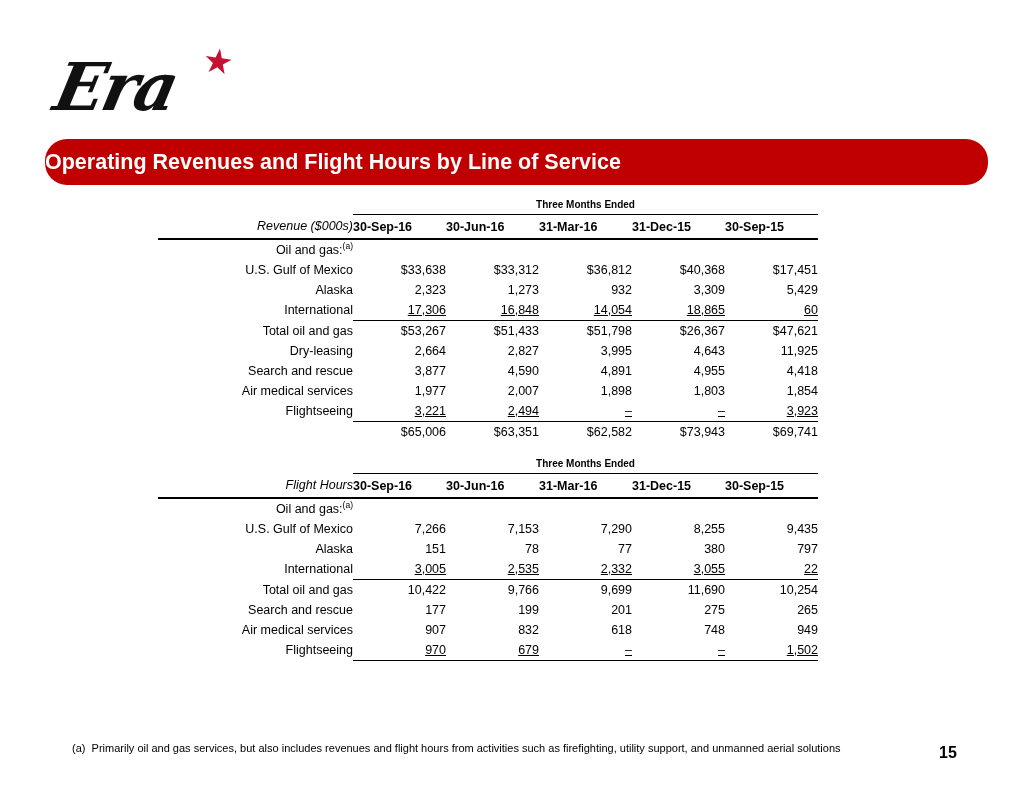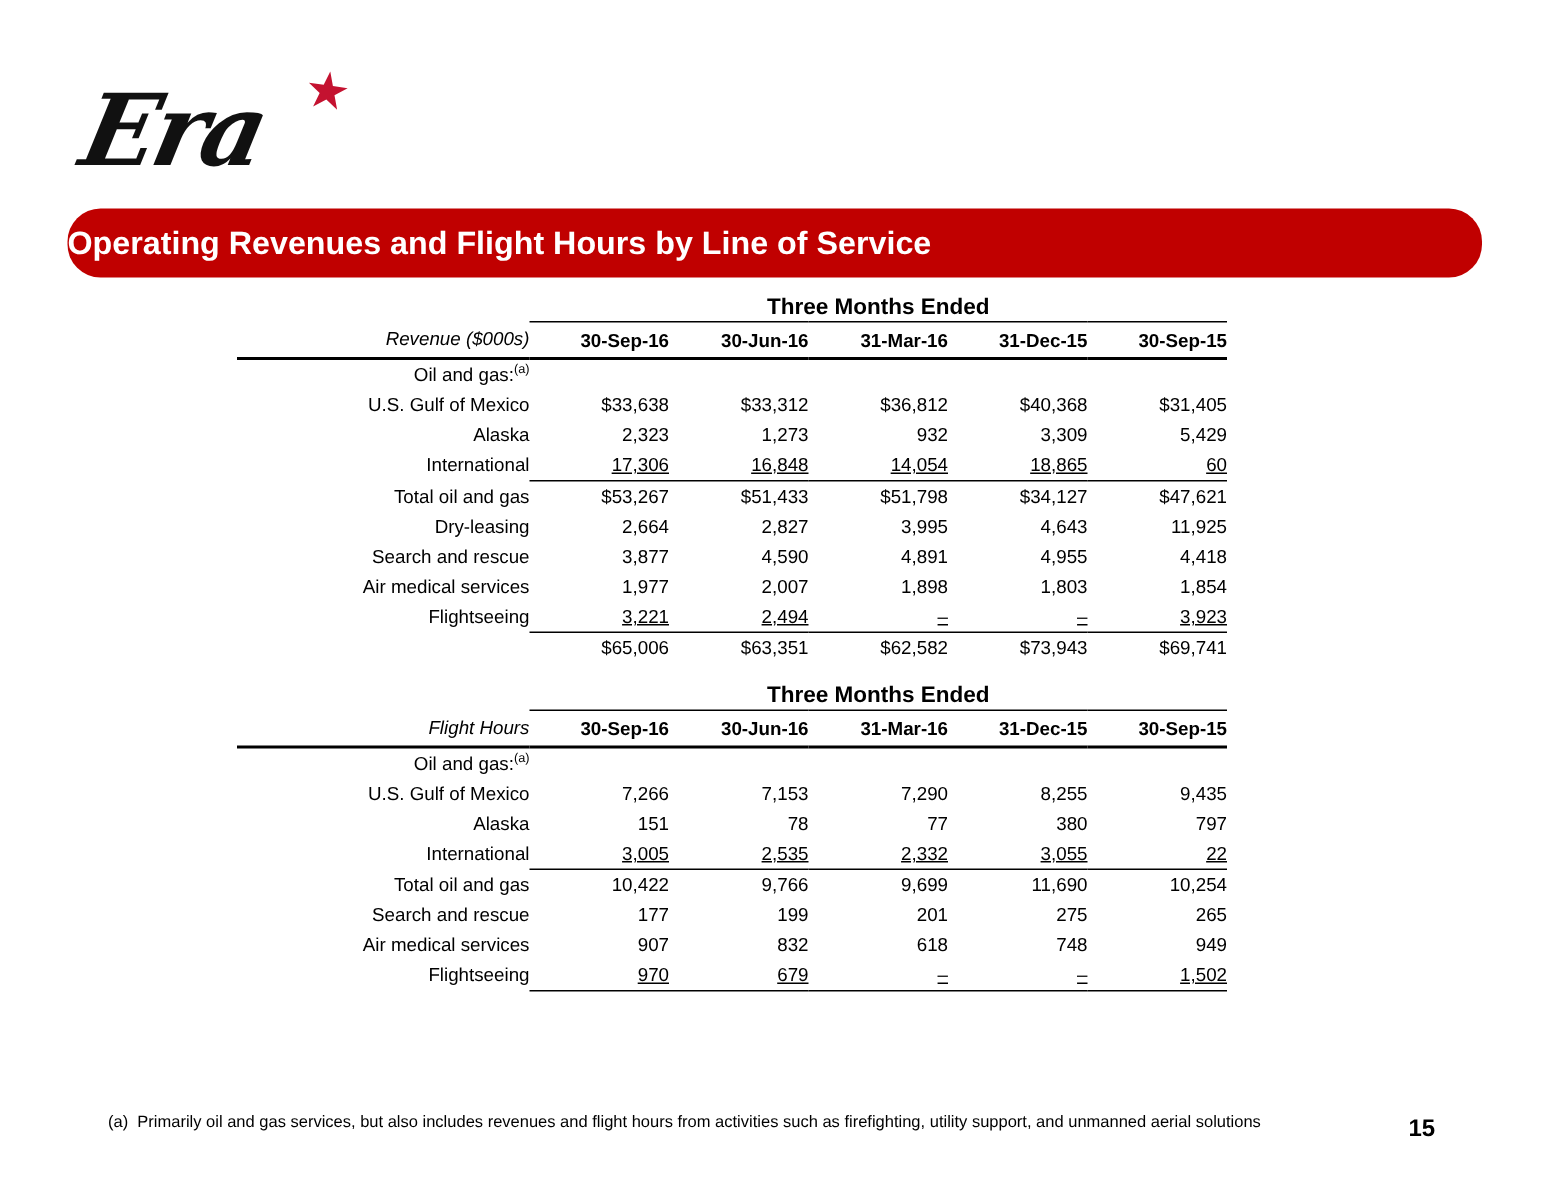--- a/index.html
+++ b/index.html
@@ -32,25 +32,25 @@
 
   
   .tbl{position:absolute;left:158px;width:660px;}
   .tbl1{top:194px;}
   .tbl2{top:453px;}
   table.fin{border-collapse:collapse;table-layout:fixed;width:660px;font-size:12.5px;}
   table.fin td{height:20px;padding:0;vertical-align:middle;white-space:nowrap;overflow:visible;}
   td.lbl{width:195px;text-align:right;}
   td.val{width:93px;text-align:right;padding-right:3px;}
   td.span-hdr{
-    text-align:center;font-weight:bold;font-size:15px;height:18px;
+    text-align:center;font-weight:bold;font-size:10px;height:18px;
     border-bottom:1.5px solid #000;
   }
   tr.col-hdr-row td{border-bottom:2px solid #000;height:23px;}
-  td.col-hdr{font-weight:bold;text-align:right;padding-right:3px;}
+  td.col-hdr{font-weight:bold;text-align:left;padding-right:3px;}
   td.label-hdr{font-style:italic;}
   td.ind1{padding-left:10px;margin-top:26px;}
   td.ind2{padding-left:21px;margin-left:16px;}
   td.rule{border-bottom:1px solid #000;text-decoration:underline;}
   td.dash{padding-right:28px;}
   td.lbl sup{font-size:8.5px;vertical-align:super;line-height:0;}
 
   
   .footnotes{
     position:absolute;left:72px;top:710px;font-size:11px;line-height:15.5px;
@@ -94,21 +94,21 @@
             <td class="val"></td>
             <td class="val"></td>
             <td class="val"></td>
           </tr>
           <tr>
             <td class="lbl ind1">U.S. Gulf of Mexico</td>
             <td class="val">$33,638</td>
             <td class="val">$33,312</td>
             <td class="val">$36,812</td>
             <td class="val">$40,368</td>
-            <td class="val">$31,405</td>
+            <td class="val">$17,451</td>
           </tr>
           <tr>
             <td class="lbl ind1">Alaska</td>
             <td class="val">2,323</td>
             <td class="val">1,273</td>
             <td class="val">932</td>
             <td class="val">3,309</td>
             <td class="val">5,429</td>
           </tr>
           <tr>
@@ -117,21 +117,21 @@
             <td class="val rule">16,848</td>
             <td class="val rule">14,054</td>
             <td class="val rule">18,865</td>
             <td class="val rule">60</td>
           </tr>
           <tr>
             <td class="lbl ind2">Total oil and gas</td>
             <td class="val">$53,267</td>
             <td class="val">$51,433</td>
             <td class="val">$51,798</td>
-            <td class="val">$34,127</td>
+            <td class="val">$26,367</td>
             <td class="val">$47,621</td>
           </tr>
           <tr>
             <td class="lbl ind0">Dry-leasing</td>
             <td class="val">2,664</td>
             <td class="val">2,827</td>
             <td class="val">3,995</td>
             <td class="val">4,643</td>
             <td class="val">11,925</td>
           </tr>

